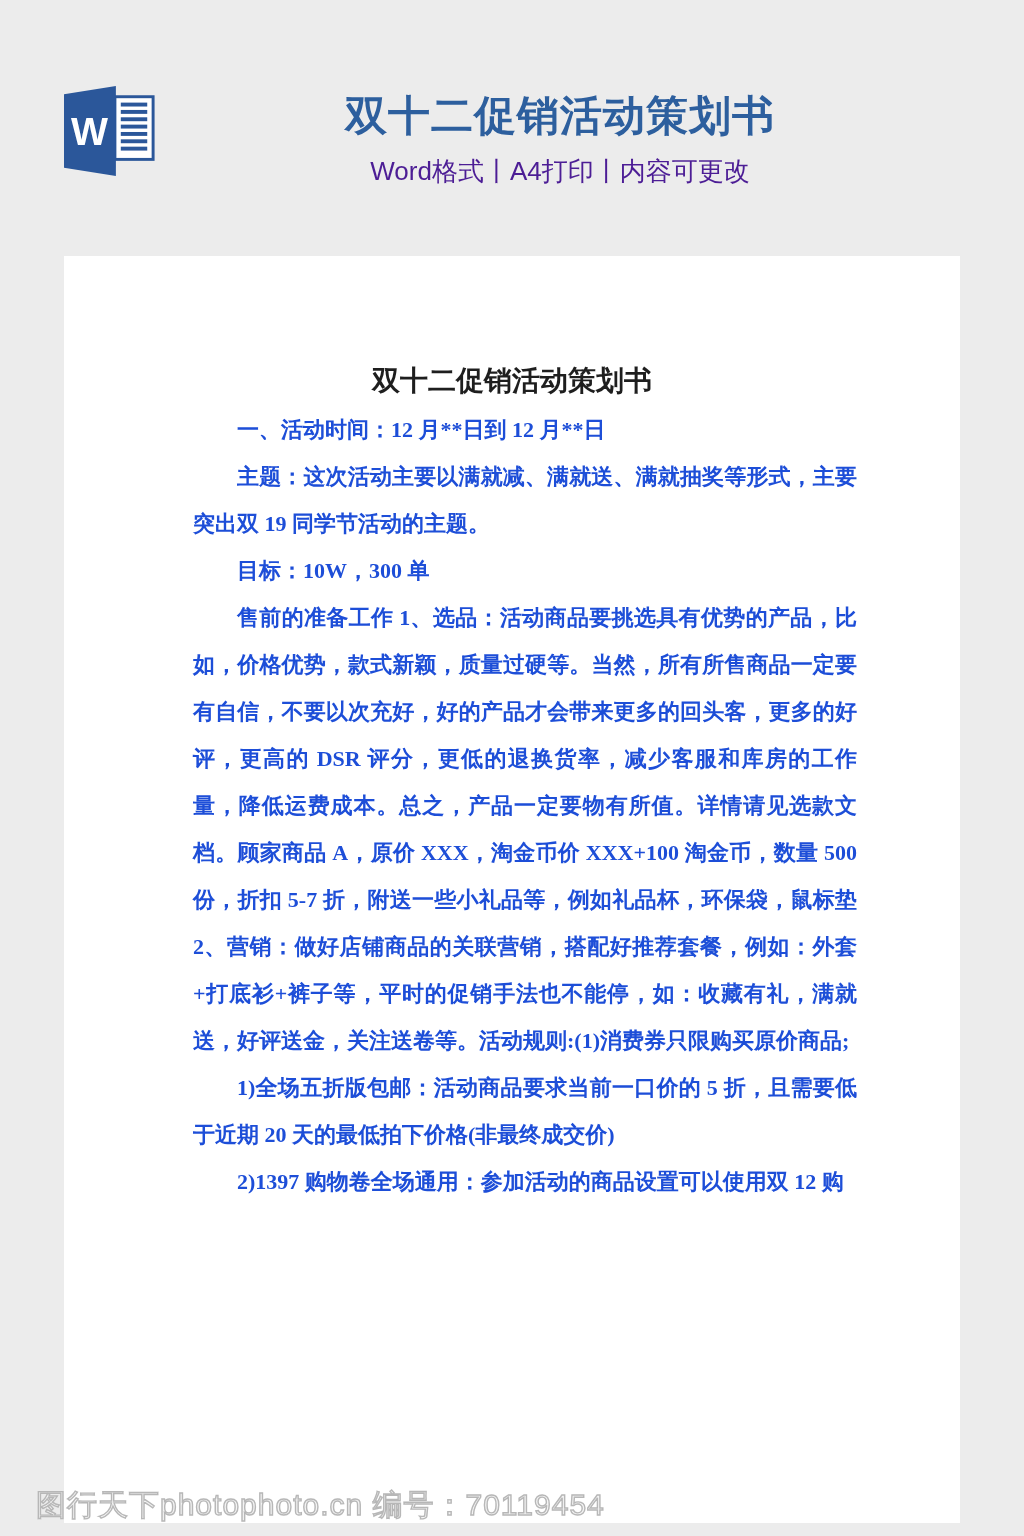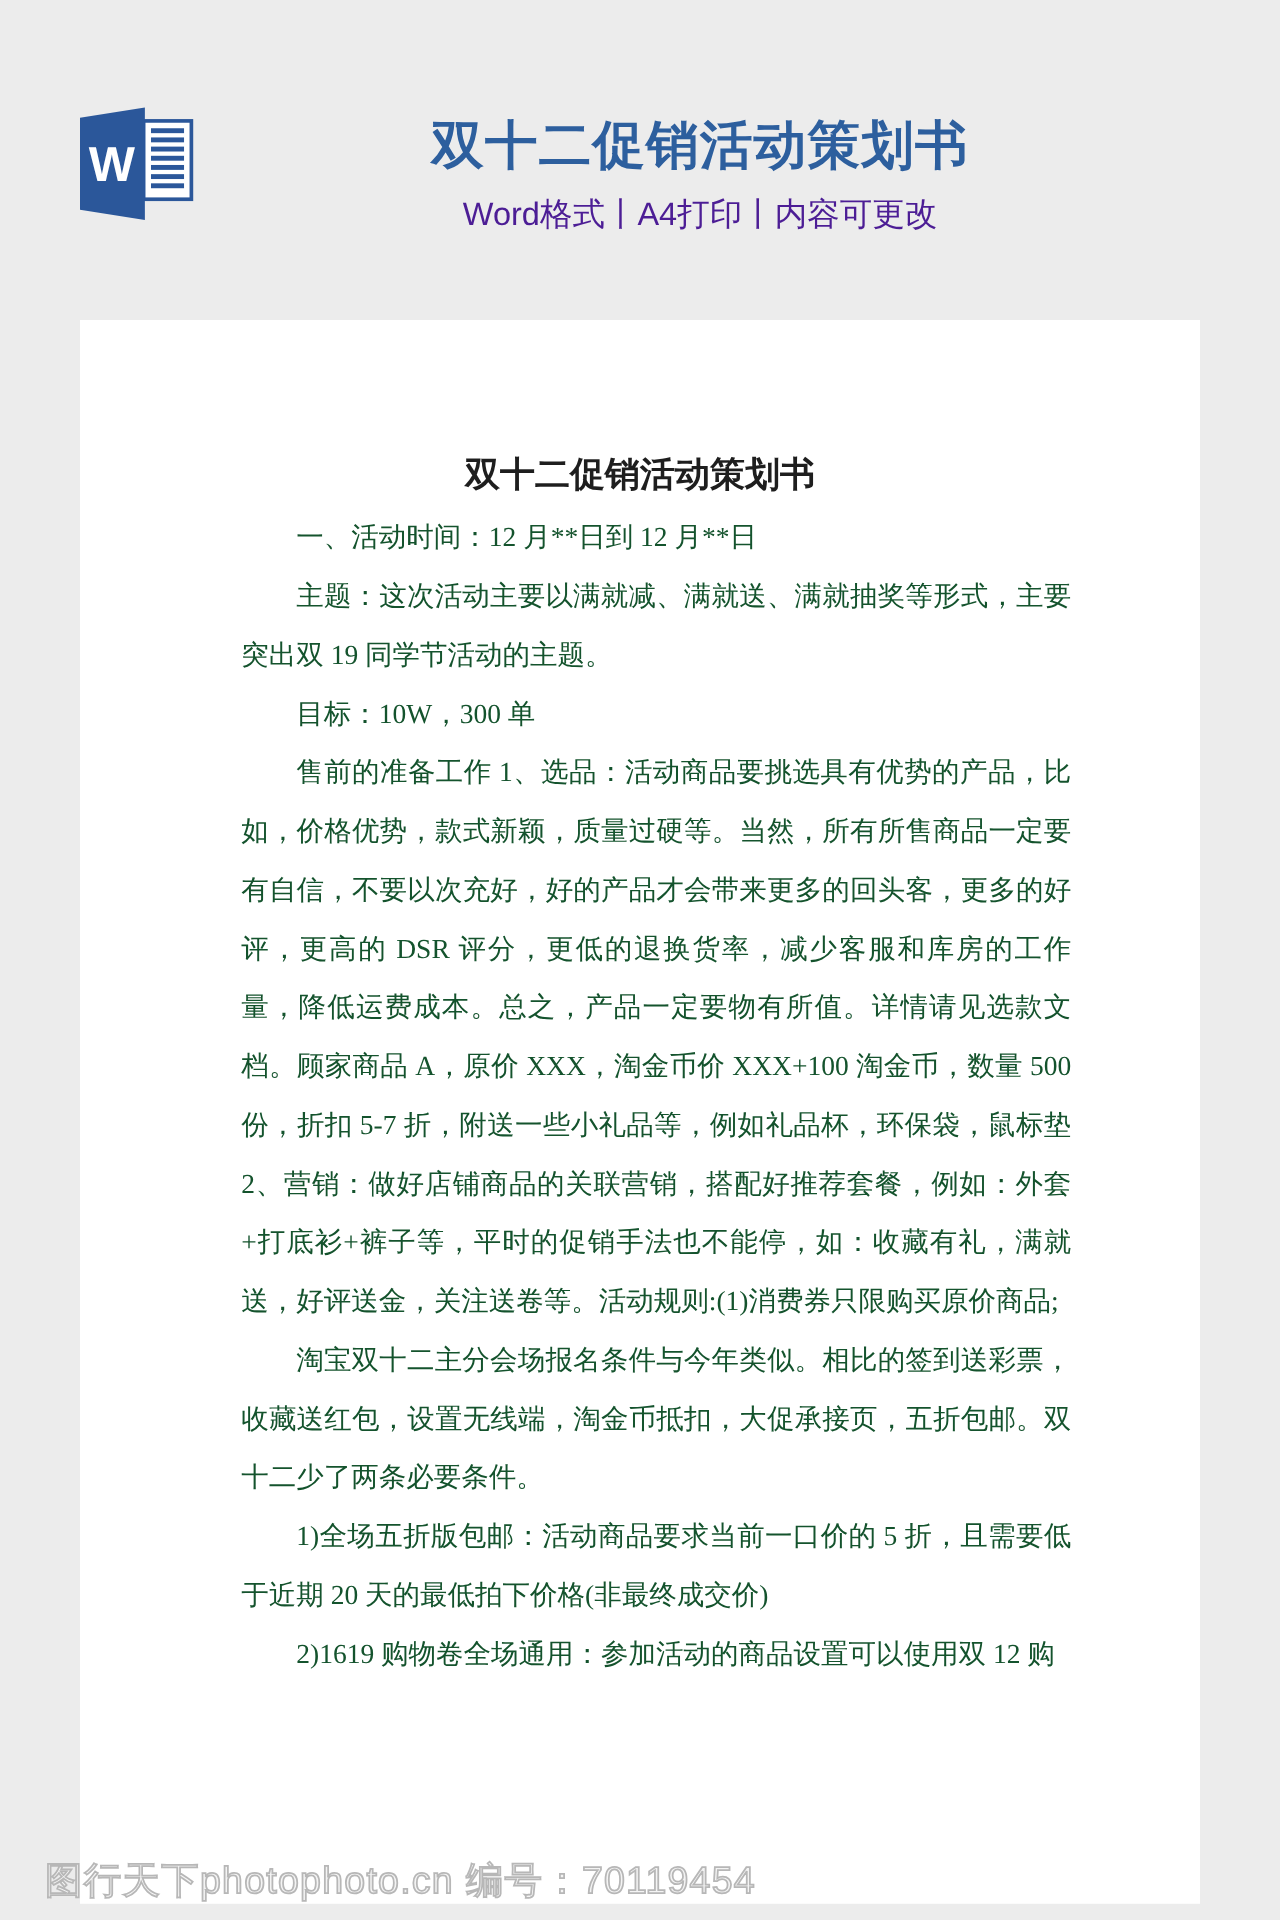--- a/index.html
+++ b/index.html
@@ -35,22 +35,23 @@
     margin:0;padding:105px 0 0 0;
     text-align:center;
     font-family:"Liberation Serif",serif;
     font-size:28px;font-weight:bold;line-height:40px;
     color:#1e1e1e;
   }
   .doc-body{
     padding:5px 103px 0 129px;
     font-family:"Liberation Serif",serif;
     font-size:22px;line-height:47px;
-    color:#14532d;
+    color:#1d4ed8;
     text-align:justify;
+    font-weight:bold;
   }
   .doc-body p{margin:0;text-indent:44px;}
   
   .watermark{
     position:absolute;left:36px;top:1487px;
     font-size:30px;line-height:36px;
     color:#f4f4f4;
     -webkit-text-stroke:1.4px #b7b7b7;
     letter-spacing:1px;
     white-space:nowrap;
@@ -84,19 +85,18 @@
   </div>
 </div>
 
 <div class="page-card">
   <h2 class="doc-title">双十二促销活动策划书</h2>
   <div class="doc-body">
     <p>一、活动时间：12 月**日到 12 月**日</p>
     <p>主题：这次活动主要以满就减、满就送、满就抽奖等形式，主要突出双 19 同学节活动的主题。</p>
     <p>目标：10W，300 单</p>
     <p>售前的准备工作 1、选品：活动商品要挑选具有优势的产品，比如，价格优势，款式新颖，质量过硬等。当然，所有所售商品一定要有自信，不要以次充好，好的产品才会带来更多的回头客，更多的好评，更高的 DSR 评分，更低的退换货率，减少客服和库房的工作量，降低运费成本。总之，产品一定要物有所值。详情请见选款文档。顾家商品 A，原价 XXX，淘金币价 XXX+100 淘金币，数量 500 份，折扣 5-7 折，附送一些小礼品等，例如礼品杯，环保袋，鼠标垫 2、营销：做好店铺商品的关联营销，搭配好推荐套餐，例如：外套+打底衫+裤子等，平时的促销手法也不能停，如：收藏有礼，满就送，好评送金，关注送卷等。活动规则:(1)消费券只限购买原价商品;</p>
-    <p>淘宝双十二主分会场报名条件与今年类似。相比的签到送彩票，收藏送红包，设置无线端，淘金币抵扣，大促承接页，五折包邮。双十二少了两条必要条件。</p>
     <p>1)全场五折版包邮：活动商品要求当前一口价的 5 折，且需要低于近期 20 天的最低拍下价格(非最终成交价)</p>
-    <p>2)1619 购物卷全场通用：参加活动的商品设置可以使用双 12 购</p>
+    <p>2)1397 购物卷全场通用：参加活动的商品设置可以使用双 12 购</p>
   </div>
 </div>
 
 <div class="watermark">图行天下photophoto.cn 编号：70119454</div>
 
 </body></html>

